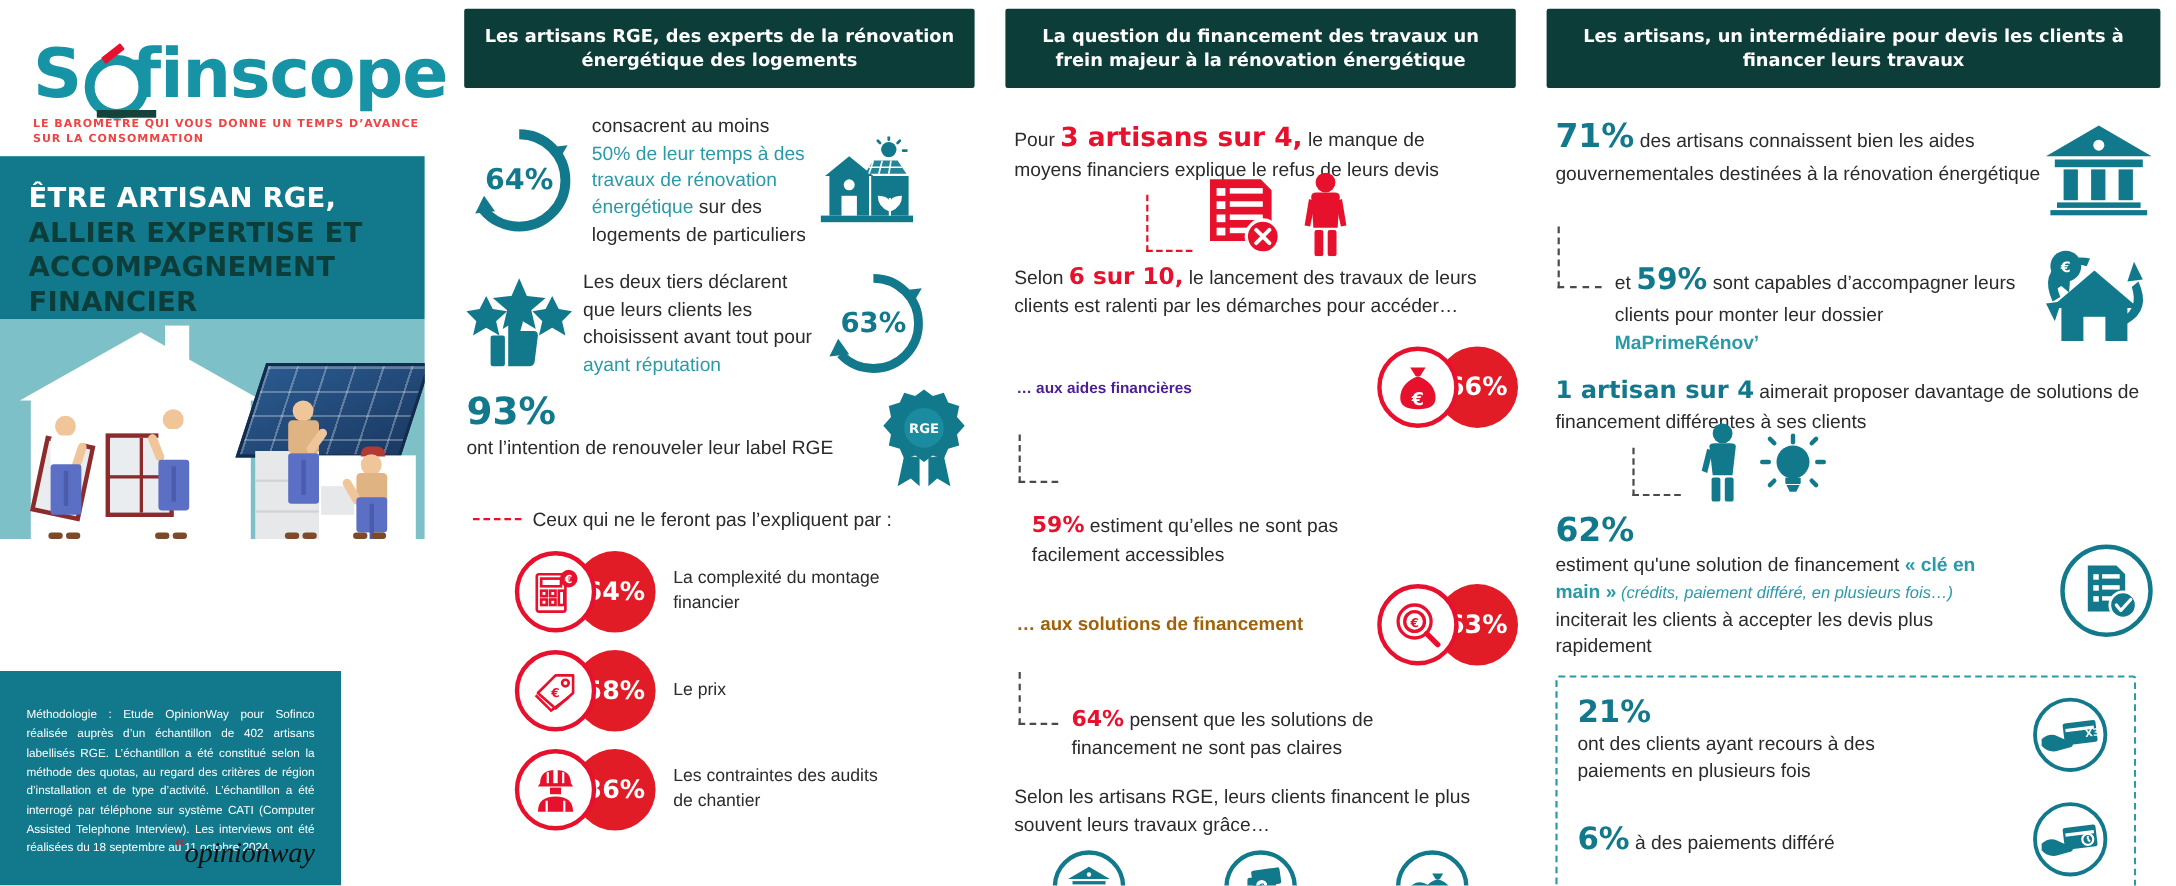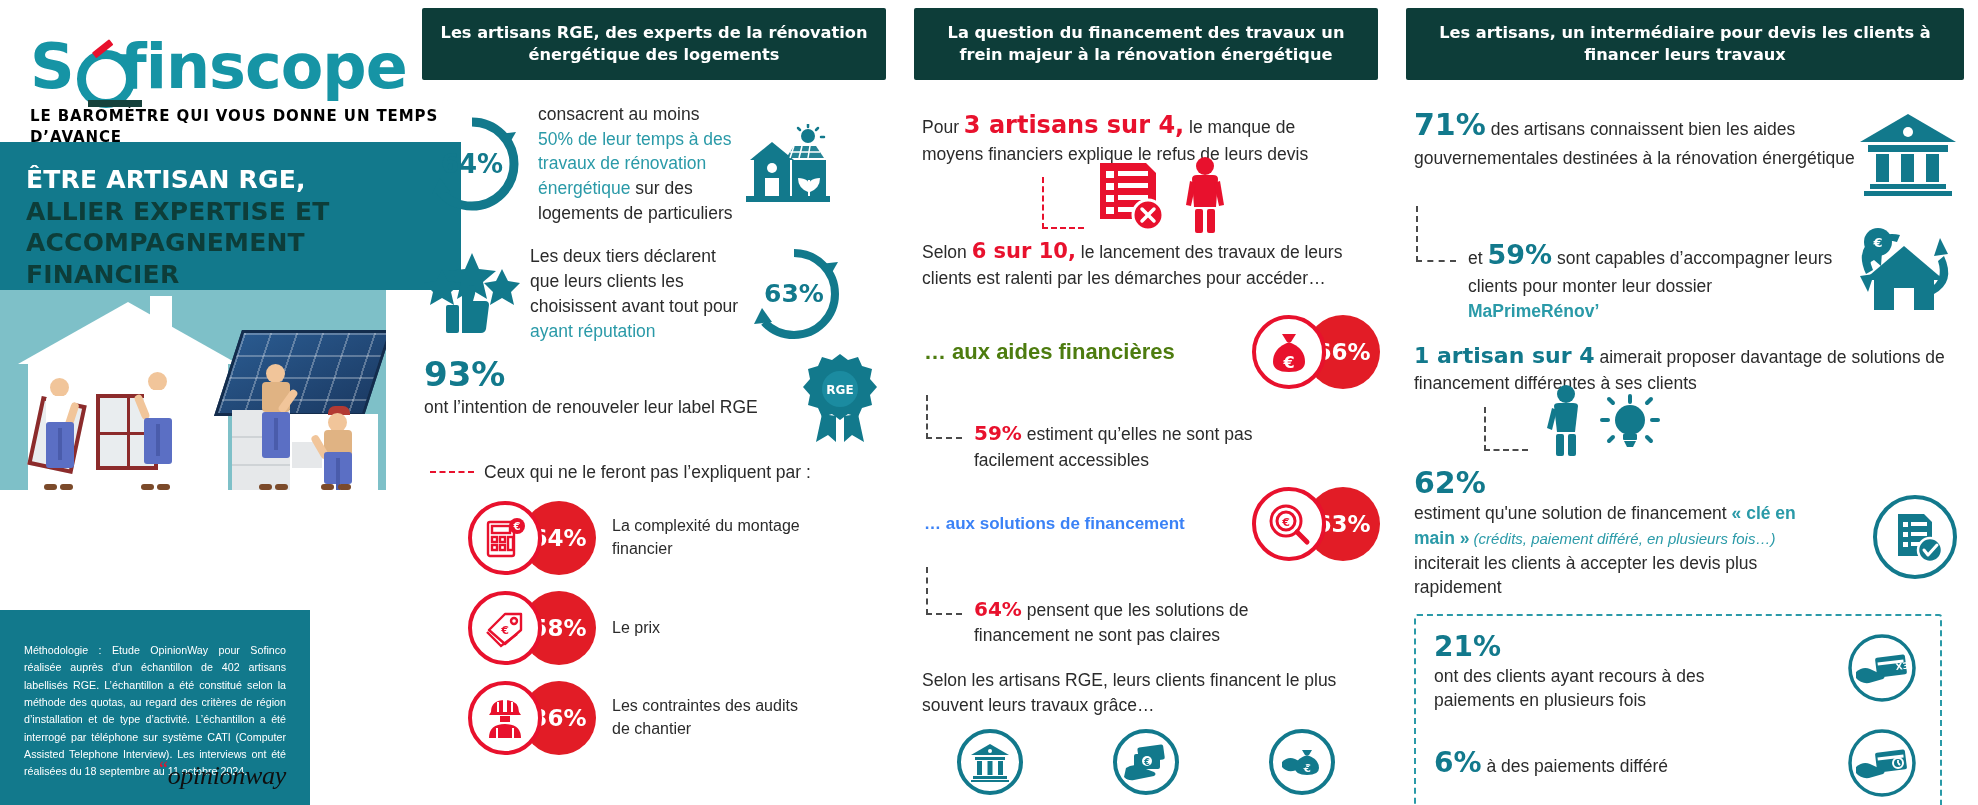--- a/index.html
+++ b/index.html
@@ -33,26 +33,26 @@
     content:""; position:absolute; left:20px; top:6px; width:22px; height:7px;
     background:#e8112d; transform: rotate(-38deg); transform-origin: left center;
     border-radius:1px;
   }
   .logo-underbar {
     position:absolute; left:58px; top:64px; width:54px; height:7px; background:#16423c;
   }
   .logo-tag {
     margin-top: 8px;
     font-family:"DejaVu Sans", sans-serif;
-    font-weight:700; font-size:15px; letter-spacing:0.9px; color:#000000;
+    font-weight:700; font-size:10px; letter-spacing:0.9px; color:#ef4444;
     line-height:1.38; text-transform: uppercase;
   }
 
   .title-box {
-    position:absolute; left:0; top:142px; width:461px; height:148px;
+    position:absolute; left:0; top:142px; width:386px; height:148px;
     background:#12798c; padding: 22px 0 0 26px;
   }
   .title-box .l1 {
     font-family:"DejaVu Sans", sans-serif;
     font-weight:700; font-size:25px; color:#ffffff; letter-spacing:0.2px; line-height:1.26;
   }
   .title-box .l2 {
     font-family:"DejaVu Sans", sans-serif;
     font-weight:700; font-size:25px; color:#0d3d39; letter-spacing:0.2px; line-height:1.26;
   }
@@ -459,43 +459,43 @@
             </g>
           </svg>
         </div>
       </div>
 
       <div class="lead" style="margin-top:4px; padding-left:10px; width:450px;">
         <span>Selon </span><span class="red bold" style="font-family:'DejaVu Sans',sans-serif; font-size:21px;">6 sur 10,</span><span> le lancement des travaux de leurs clients est ralenti par les démarches pour accéder…</span>
       </div>
 
       <div class="row" style="margin-top:24px; padding-left:12px;">
-        <div class="bold" style="font-size:22px; color:#4d7c0f; flex:1;">… aux aides financières</div>
+        <div class="bold" style="font-size:14px; color:#4c1d95; flex:1;">… aux aides financières</div>
         <div class="pill-group">
           <div class="ring-icon">
             <svg width="42" height="44" viewBox="0 0 42 44">
               <g fill="#e8112d">
                 <path d="M14 4 h14 l-5 8 h-4 z"></path>
                 <path d="M21 12 q16 6 16 20 q0 10 -16 10 q-16 0 -16 -10 q0 -14 16 -20 z"></path>
               </g>
               <text x="21" y="38" text-anchor="middle" fill="#fff" font-size="16" font-family="DejaVu Sans, sans-serif" font-weight="bold">€</text>
             </svg>
           </div>
           <div class="redball">66%</div>
         </div>
       </div>
-      <div class="row" style="margin-top:6px; padding-left:14px; align-items:flex-start;">
+      <div class="row" style="margin-top:6px; padding-left:14px; align-items:flex-start;flex-direction:column;">
         <div style="width:36px; height:44px; border-left:2px dashed #4a4a4a; border-bottom:2px dashed #4a4a4a;"></div>
         <div class="lead" style="margin-left:12px; margin-top:24px; width:330px;">
           <span class="red bold" style="font-family:'DejaVu Sans',sans-serif; font-size:20px;">59%</span><span> estiment qu’elles ne sont pas facilement accessibles</span>
         </div>
       </div>
 
       <div class="row" style="margin-top:14px; padding-left:12px;">
-        <div class="bold" style="font-size:17px; color:#3b82f6; flex:1;">… aux solutions de financement</div>
+        <div class="bold" style="font-size:17px; color:#a16207; flex:1;">… aux solutions de financement</div>
         <div class="pill-group">
           <div class="ring-icon">
             <svg width="44" height="44" viewBox="0 0 44 44">
               <g fill="none" stroke="#e8112d" stroke-width="3">
                 <circle cx="19" cy="19" r="15"></circle>
                 <circle cx="19" cy="19" r="9"></circle>
                 <line x1="30" y1="30" x2="40" y2="40" stroke-width="5" stroke-linecap="round"></line>
               </g>
               <text x="19" y="24" text-anchor="middle" fill="#e8112d" font-size="11" font-family="DejaVu Sans, sans-serif" font-weight="bold">€</text>
             </svg>

